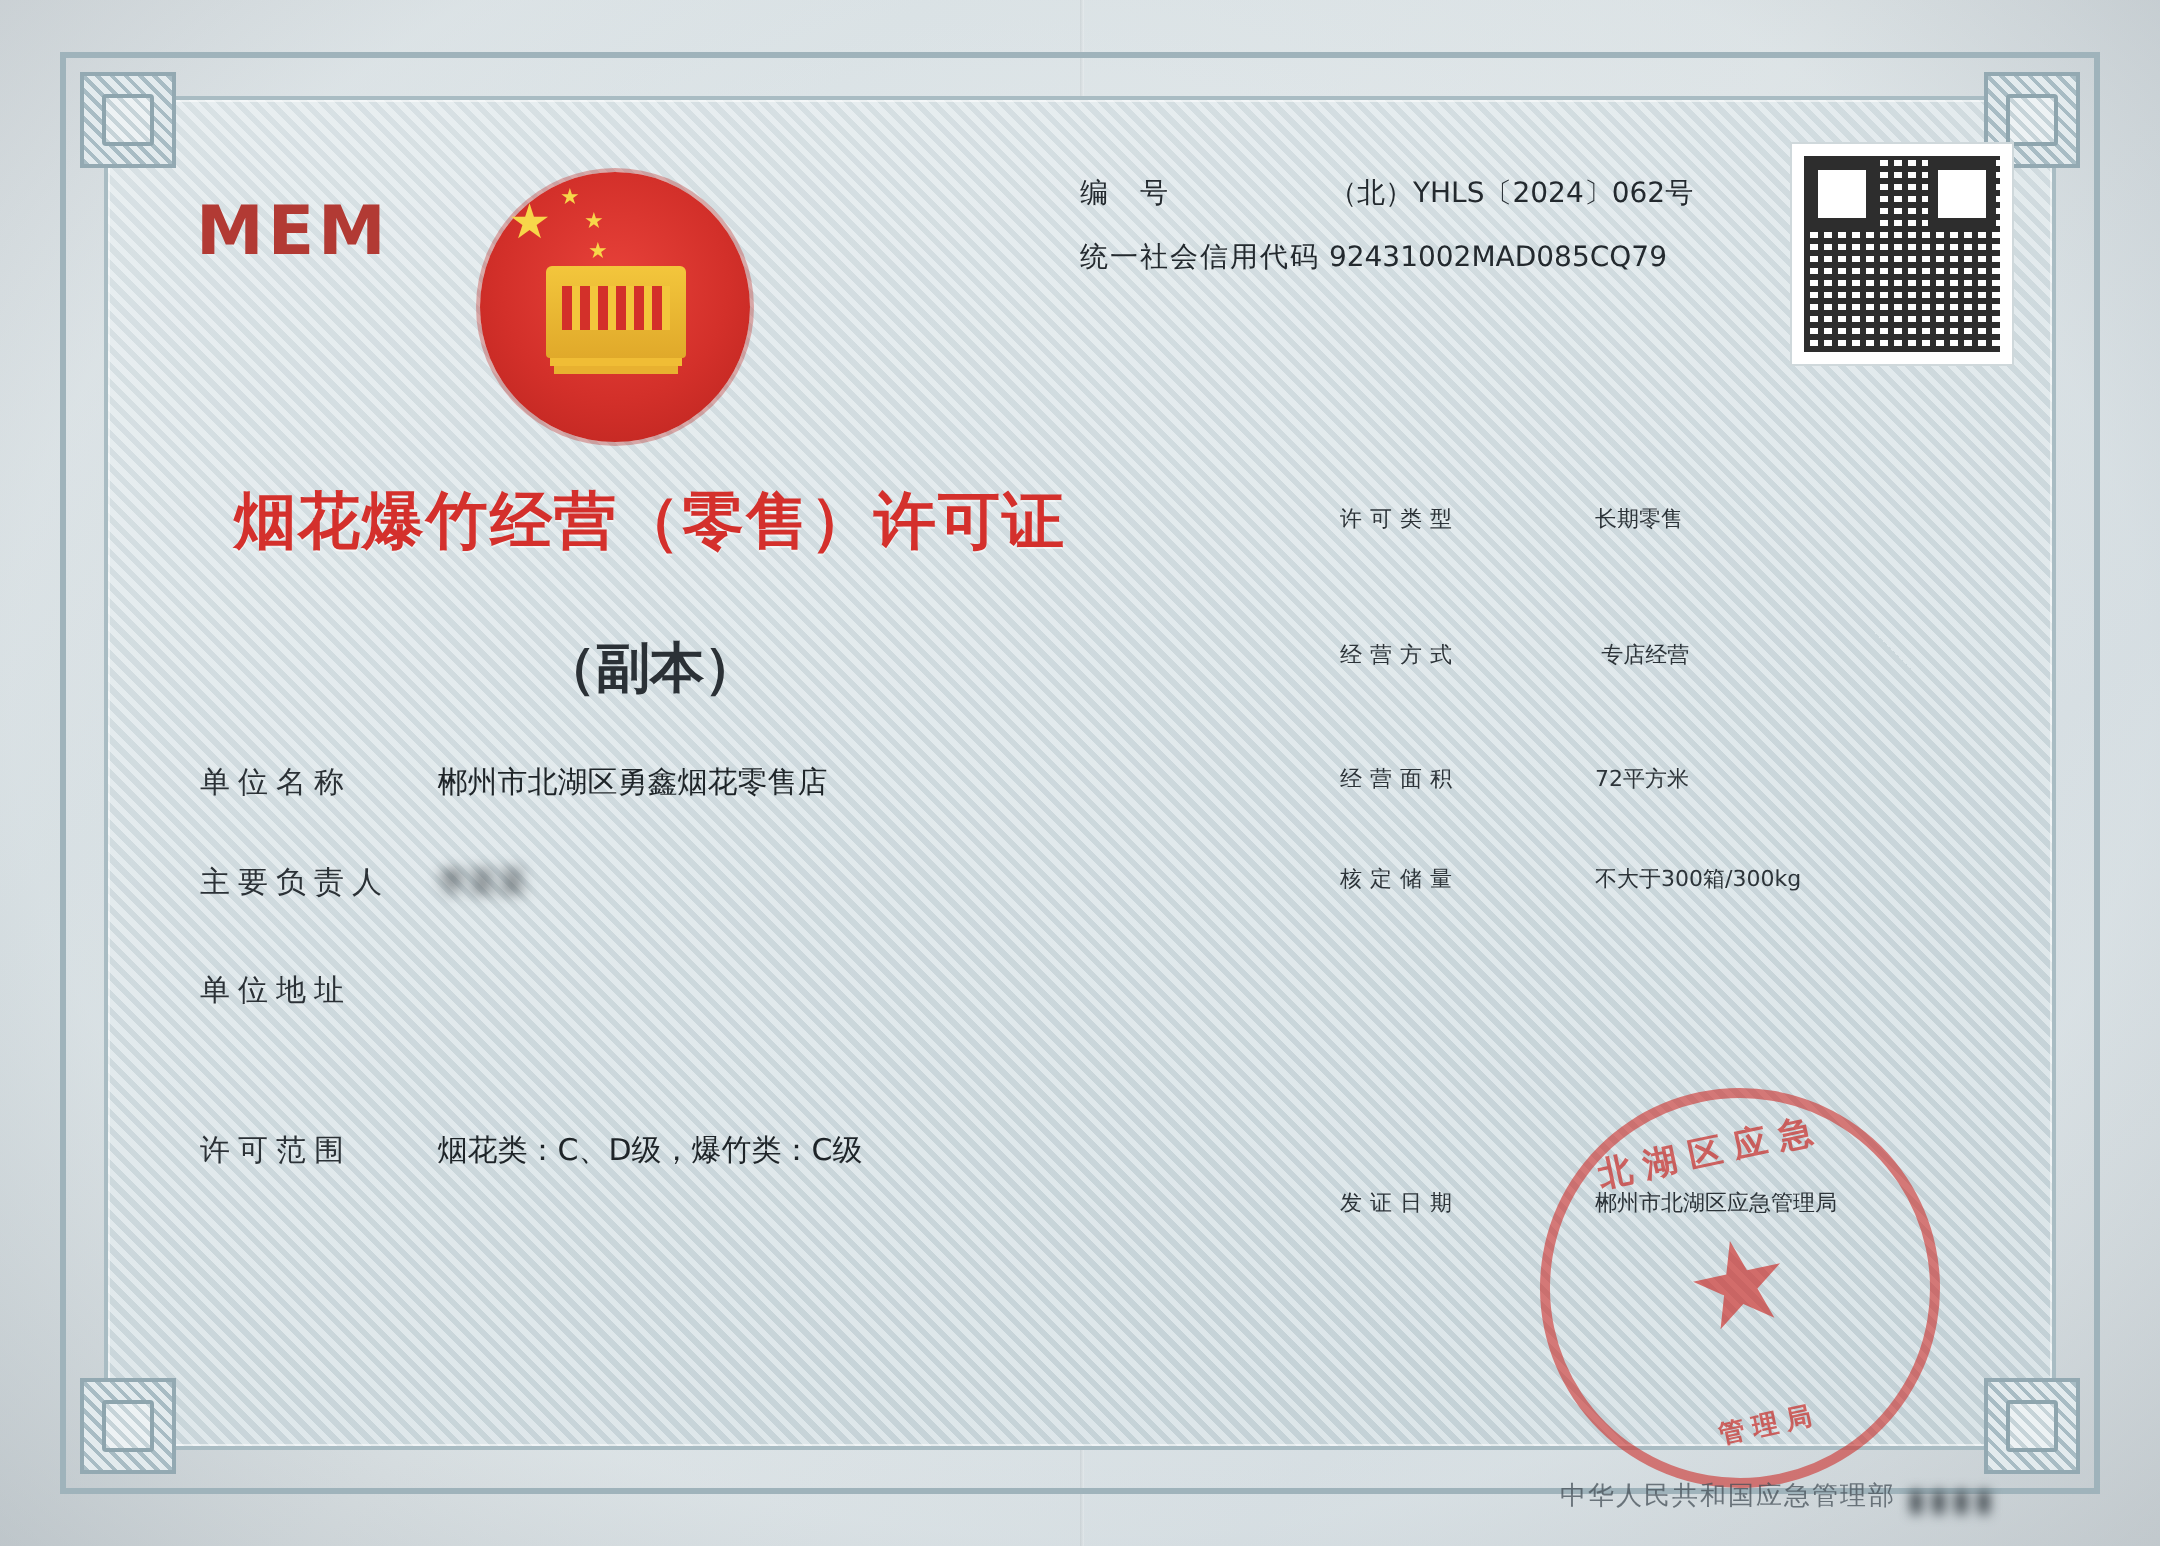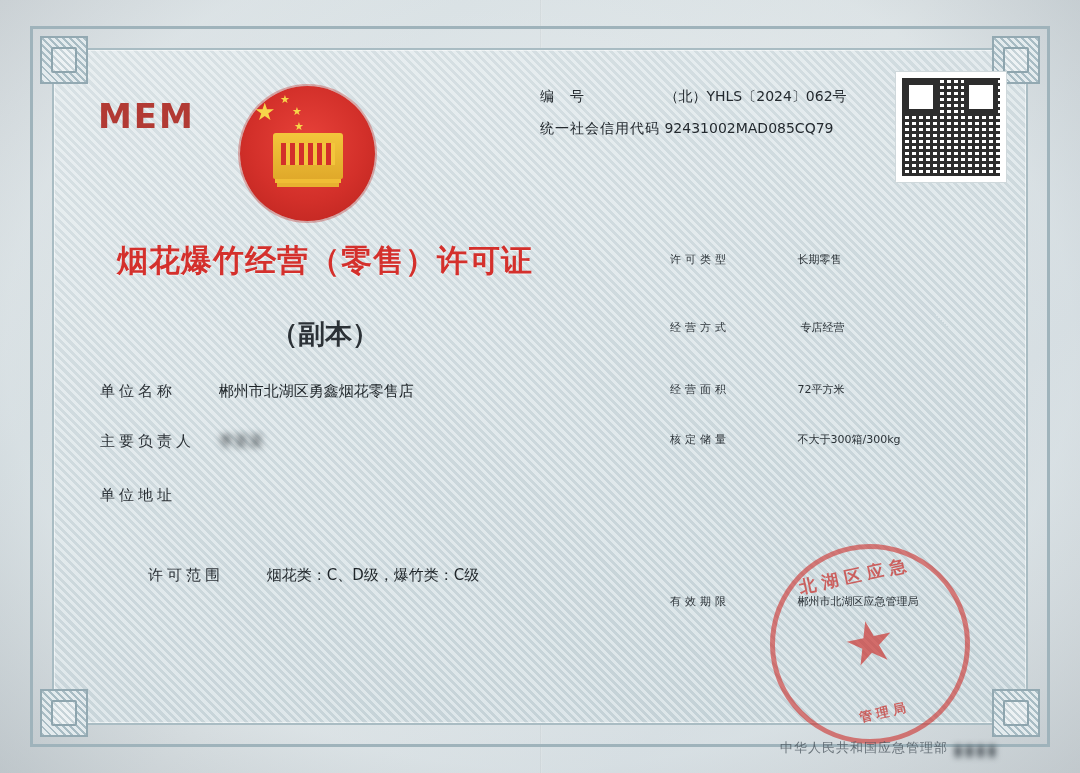--- a/index.html
+++ b/index.html
@@ -264,21 +264,21 @@
       <span class="lb">单位名称</span>
       <span class="vl">郴州市北湖区勇鑫烟花零售店</span>
     </div>
     <div class="lfield" style="top:368px;">
       <span class="lb">主要负责人</span>
       <span class="vl blurred">李某某</span>
     </div>
     <div class="lfield" style="top:422px;">
       <span class="lb">单位地址</span>
     </div>
-    <div class="lfield" style="top:502px;margin-left:48px;">
+    <div class="lfield" style="top:502px;">
       <span class="lb">许可范围</span>
       <span class="vl">烟花类：C、D级，爆竹类：C级</span>
     </div>
 
 
     <div class="rfield" style="top:188px;">
       <span class="lb">许可类型</span>
       <span class="vl">长期零售</span>
     </div>
     <div class="rfield" style="top:256px;font-family:Liberation Mono, monospace;">
@@ -287,21 +287,21 @@
     </div>
     <div class="rfield" style="top:318px;">
       <span class="lb">经营面积</span>
       <span class="vl">72平方米</span>
     </div>
     <div class="rfield" style="top:368px;">
       <span class="lb">核定储量</span>
       <span class="vl">不大于300箱/300kg</span>
     </div>
     <div class="rfield" style="top:530px;">
-      <span class="lb">有效期限</span>
+      <span class="lb">发证日期</span>
       <span class="vl">郴州市北湖区应急管理局</span>
     </div>
 
     <div class="seal">
       <div class="seal-top">北湖区应急</div>
       <div class="seal-star">★</div>
       <div class="seal-bottom">管理局</div>
     </div>
 
   </div>

